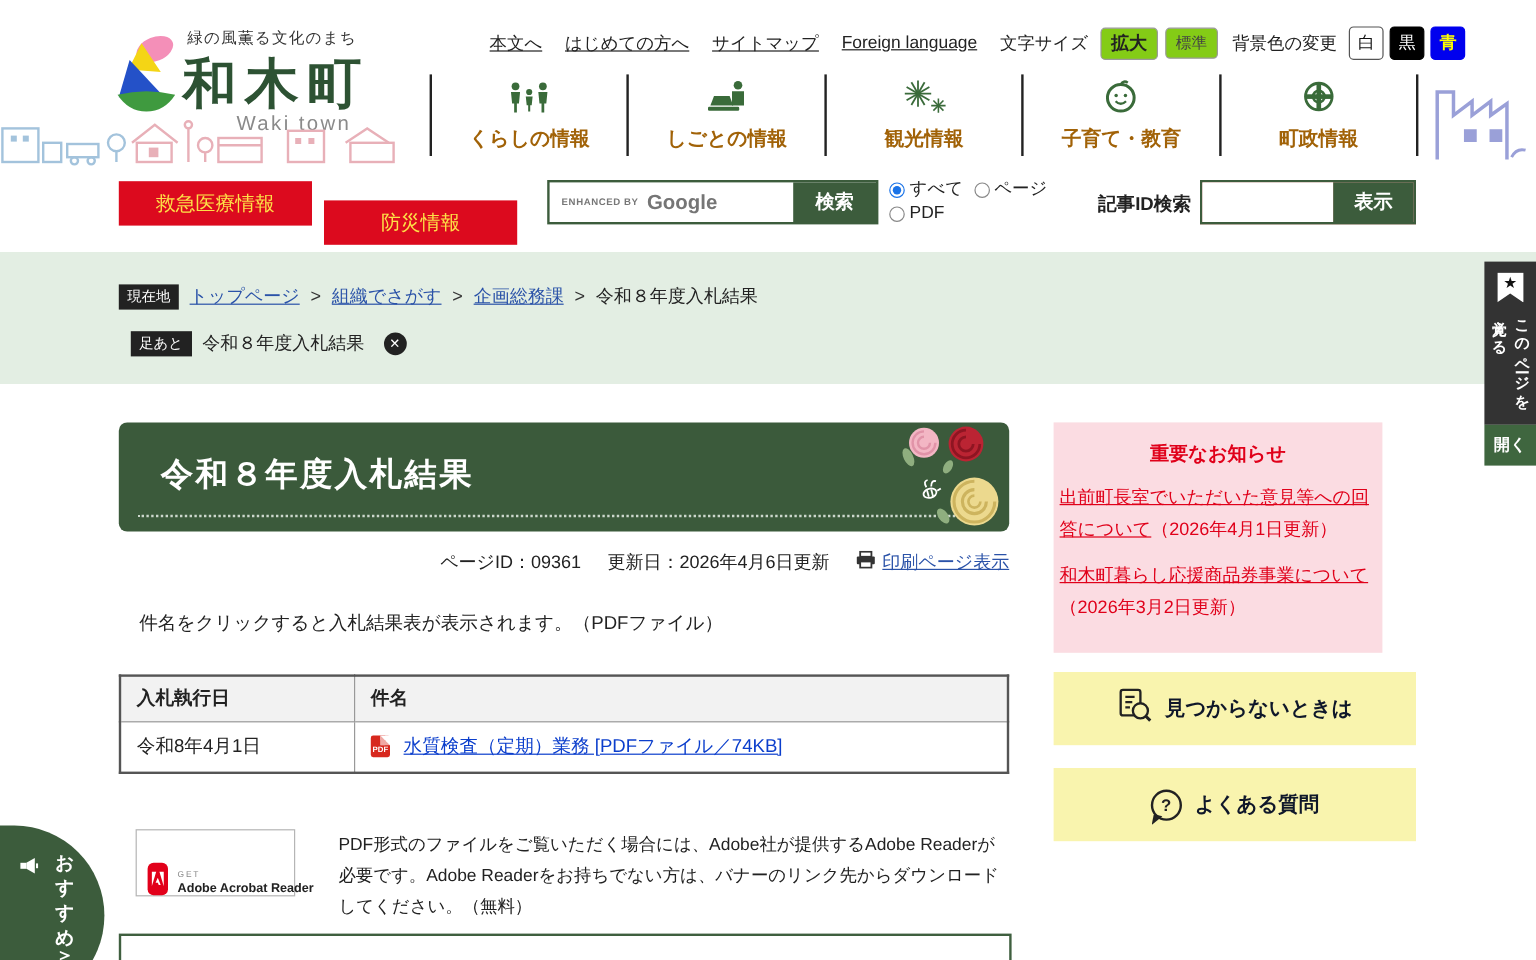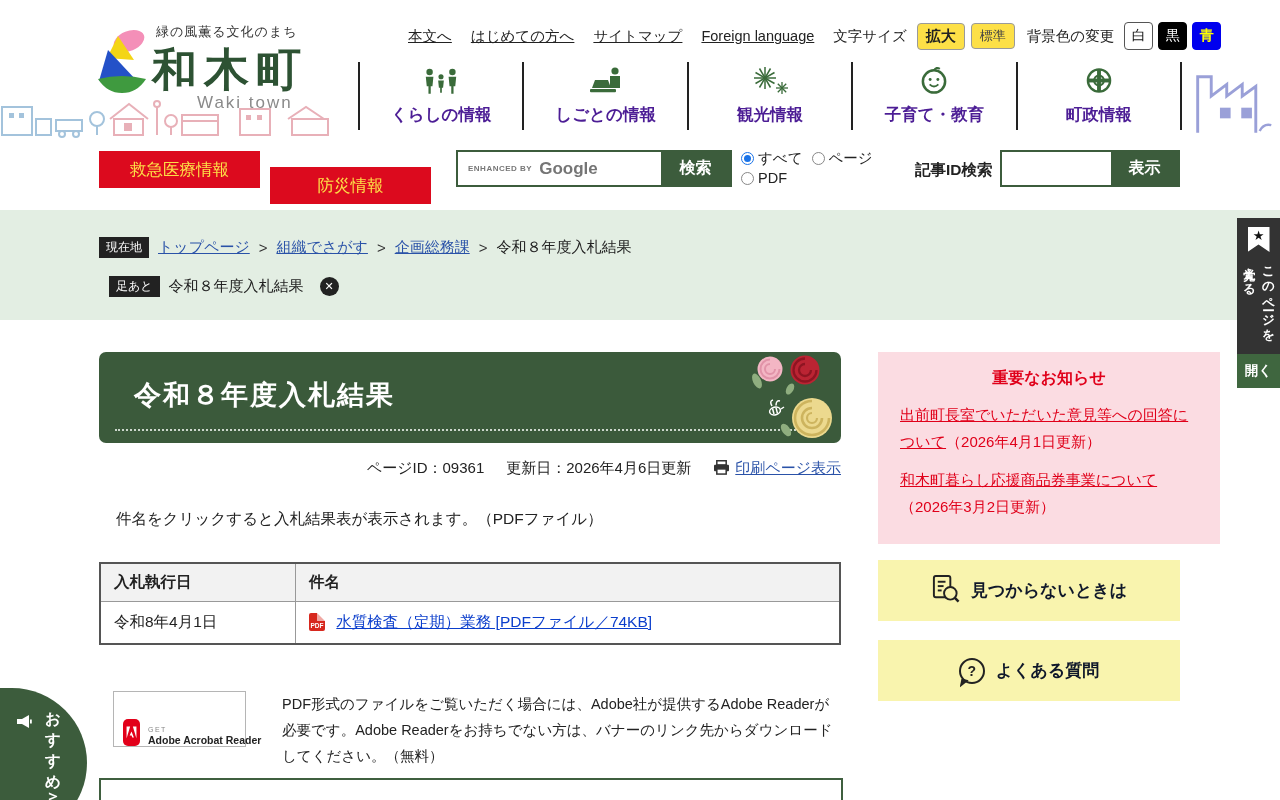--- a/index.html
+++ b/index.html
@@ -10,35 +10,35 @@
 
   
   .tagline{left:156px;top:23px;font-size:13px;color:#333;letter-spacing:1px;}
   .site-name{left:152px;top:40px;font-size:45px;font-weight:bold;color:#2d5233;letter-spacing:7px;}
   .site-en{left:197px;top:93px;font-size:17px;color:#8a8a8a;letter-spacing:2px;}
   .logo-mark{left:95px;top:27px;}
 
   .top-utility{left:408px;top:22px;display:flex;align-items:center;font-size:14.5px;color:#222;}
   .top-utility .lnk{text-decoration:underline;margin-right:19px;color:#222;}
   .plain-label{margin-right:10px;}
-  .btn-outline{border:1px solid #9a9a9a;border-radius:4px;background:#fde047;padding:3px 8px;
+  .btn-outline{border:1px solid #9a9a9a;border-radius:4px;background:#84cc16;padding:3px 8px;
                font-size:14px;margin-right:6px;display:inline-block;}
   .btn-expand{font-weight:bold;font-size:15px;}
   .btn-standard{font-size:13px;color:#444;}
   .sw{width:15px;text-align:center;font-size:14px;padding:4px 6px;border-radius:4px;
       margin-right:5px;display:inline-block;}
   .sw-white{border:1px solid #555;background:#fff;color:#111;}
   .sw-black{background:#000;color:#fff;border:1px solid #000;}
   .sw-blue{background:#0000ee;color:#ffff00;border:1px solid #0000ee;font-weight:bold;}
 
   .main-nav{left:358px;top:62px;width:824px;height:68px;display:flex;}
   .nav-item{flex:1;border-left:2px solid #222;display:flex;flex-direction:column;align-items:center;
             justify-content:center;gap:5px;cursor:pointer;}
   .nav-item:last-child{border-right:2px solid #222;}
-  .nav-label{font-size:16.5px;font-weight:bold;color:#4c1d95;}
+  .nav-label{font-size:16.5px;font-weight:bold;color:#a16207;}
 
   
   .btn-red{height:37px;background:#dc0a1e;color:#fde047;font-weight:normal;font-size:16.5px;
            display:flex;align-items:center;justify-content:center;}
   .btn-emergency{left:99px;top:151px;width:161px;}
   .btn-disaster{left:270px;top:151px;width:161px;margin-top:16px;}
   .search-box{left:456px;top:150px;width:276px;height:37px;border:2px solid #3c5c3c;background:#fff;
               display:flex;box-sizing:border-box;}
   .search-brand{flex:1;display:flex;align-items:center;padding-left:10px;gap:7px;font-weight:bold;}
   .enhanced{font-size:8px;color:#777;letter-spacing:.5px;}
@@ -119,22 +119,22 @@
                display:flex;align-items:flex-end;padding-left:9px;gap:8px;box-sizing:border-box;}
   .adobe-logo{width:27px;height:27px;background:#e2001a;border-radius:5px;display:flex;
               align-items:center;justify-content:center;}
   .adobe-get{font-size:7px;color:#888;letter-spacing:1.5px;}
   .adobe-name{font-size:10.5px;font-weight:bold;color:#222;white-space:nowrap;}
   .adobe-desc{left:282px;top:691px;width:552px;font-size:14.5px;line-height:26px;color:#222;}
 
   .inquiry-box{left:99px;top:778px;width:740px;height:50px;border:2px solid #3f5f3f;background:#fff;}
 
   
-  .important-box{left:878px;top:352px;width:342px;height:192px;background:#fbdce2;box-sizing:border-box;
-                 padding:16px 22px 0;}
+  .important-box{left:878px;top:352px;width:274px;height:192px;background:#fbdce2;box-sizing:border-box;
+                 padding:16px 5px 0;}
   .important-title{text-align:center;font-size:16px;font-weight:bold;color:#e0001a;margin-bottom:12px;}
   .imp-link{display:block;color:#e0001a;font-size:15px;line-height:27px;margin-bottom:11px;}
   .imp-link .t{text-decoration:underline;}
   .helper-box{left:878px;width:302px;height:61px;background:#f9f4ae;display:flex;align-items:center;
               justify-content:center;gap:11px;cursor:pointer;}
   .nf{top:560px;} .faq{top:640px;}
   .helper-label{font-size:17px;font-weight:bold;color:#0f172a;}
   .qbubble{width:22px;height:22px;border:2.5px solid #222;border-radius:50%;position:relative;
            display:flex;align-items:center;justify-content:center;font-weight:bold;font-size:14px;color:#222;}
   .qbubble::after{content:'';position:absolute;left:-1px;bottom:-6px;width:9px;height:9px;background:#222;

